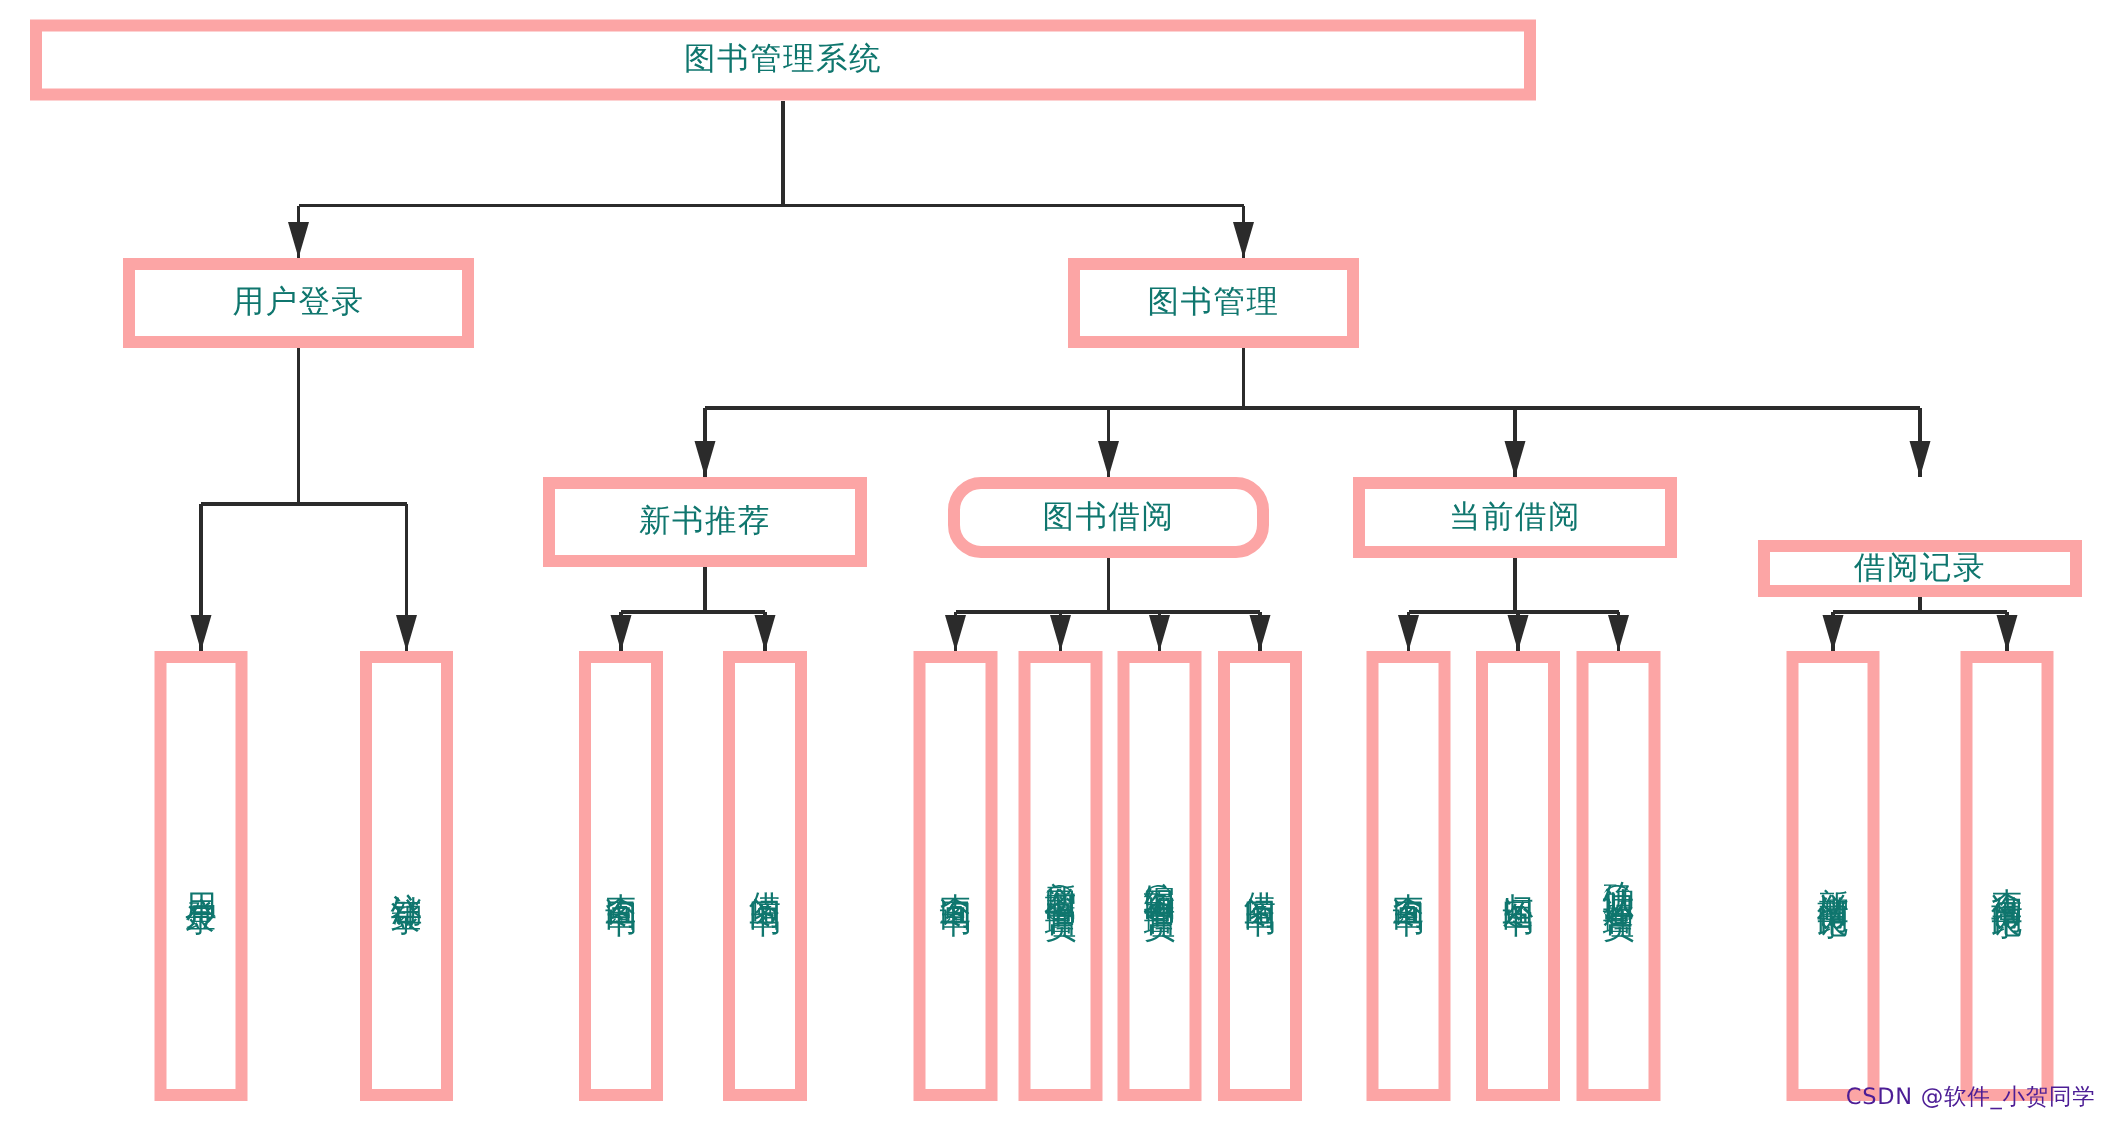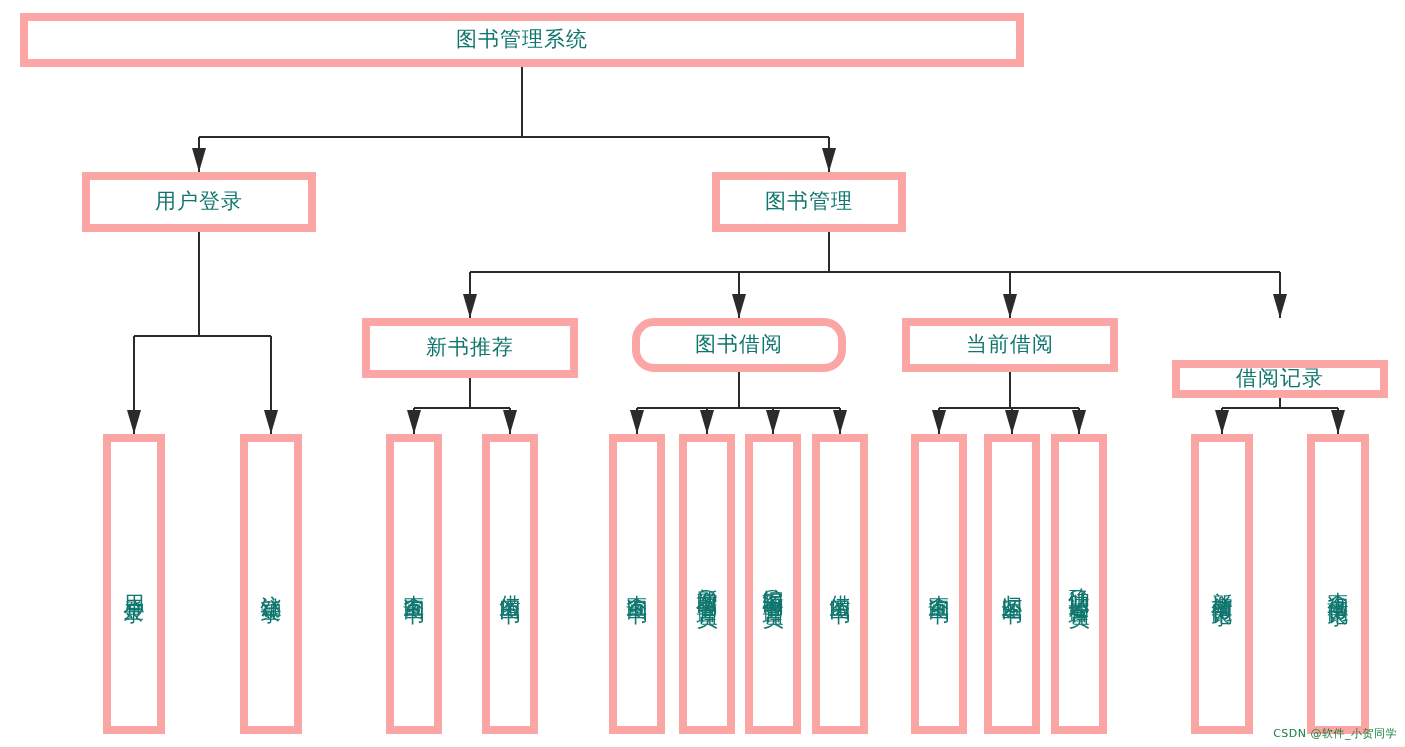--- a/index.html
+++ b/index.html
@@ -52,22 +52,22 @@
     text-orientation: upright;
     line-height: 1.05;
     letter-spacing: 3px;
     white-space: nowrap;
     text-align: center;
   }
   .watermark {
     position: absolute;
     right: 8px;
     bottom: 6px;
-    font-size: 11px;
-    color: #15803d;
+    font-size: 15px;
+    color: #4c1d95;
     letter-spacing: 0.5px;
     white-space: nowrap;
   }
 </style>
 </head>
 <body>
 
 <div id="canvas">
   <svg id="edges" viewBox="0 0 1405 747" xmlns="http://www.w3.org/2000/svg">
       <line x1="522" y1="67" x2="522" y2="137" stroke="#2b2b2b" stroke-width="2.5" shape-rendering="crispEdges"></line>

